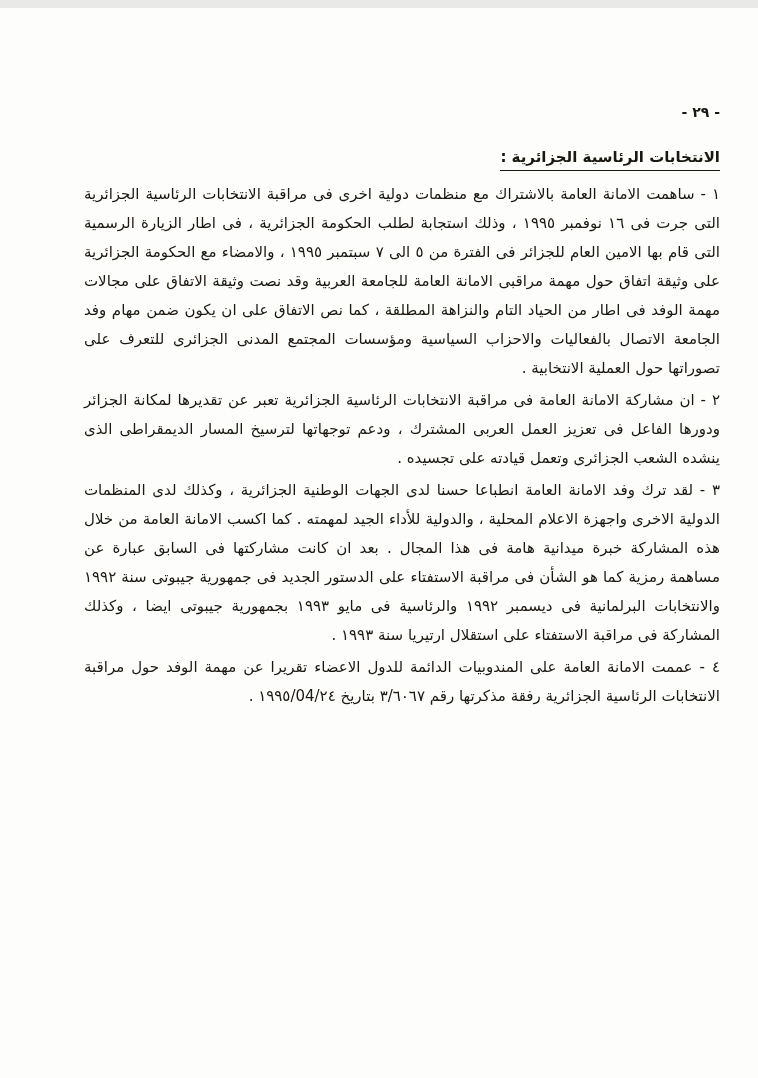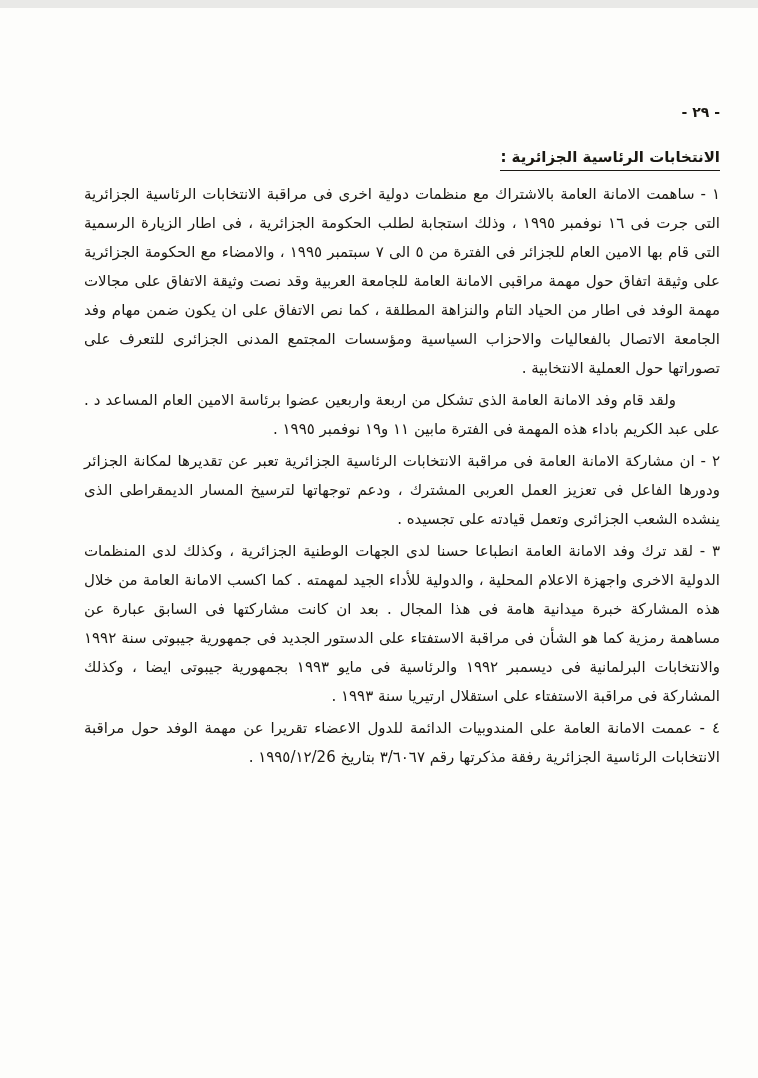--- a/index.html
+++ b/index.html
@@ -62,30 +62,29 @@
 
   <p class="heading">
     <span class="heading-text">الانتخابات الرئاسية الجزائرية :</span>
   </p>
 
   <p class="block">
     <span class="num">١ -</span>
     <span>ساهمت الامانة العامة بالاشتراك مع منظمات دولية اخرى فى مراقبة الانتخابات الرئاسية الجزائرية التى جرت فى ١٦ نوفمبر ١٩٩٥ ، وذلك استجابة لطلب الحكومة الجزائرية ، فى اطار الزيارة الرسمية التى قام بها الامين العام للجزائر فى الفترة من ٥ الى ٧ سبتمبر ١٩٩٥ ، والامضاء مع الحكومة الجزائرية على وثيقة اتفاق حول مهمة مراقبى الامانة العامة للجامعة العربية وقد نصت وثيقة الاتفاق على مجالات مهمة الوفد فى اطار من الحياد التام والنزاهة المطلقة ، كما نص الاتفاق على ان يكون ضمن مهام وفد الجامعة الاتصال بالفعاليات والاحزاب السياسية ومؤسسات المجتمع المدنى الجزائرى للتعرف على تصوراتها حول العملية الانتخابية .</span>
   </p>
 
-  <p class="block indent">ولقد قام وفد الامانة العامة الذى تشكل من اربعة واربعين عضوا برئاسة الامين العام المساعد د . على عبد الكريم باداء هذه المهمة فى الفترة مابين ١١ و١٩ نوفمبر ١٩٩٥ .</p>
 
   <p class="block">
     <span class="num">٢ -</span>
     <span>ان مشاركة الامانة العامة فى مراقبة الانتخابات الرئاسية الجزائرية تعبر عن تقديرها لمكانة الجزائر ودورها الفاعل فى تعزيز العمل العربى المشترك ، ودعم توجهاتها لترسيخ المسار الديمقراطى الذى ينشده الشعب الجزائرى وتعمل قيادته على تجسيده .</span>
   </p>
 
   <p class="block">
     <span class="num">٣ -</span>
     <span>لقد ترك وفد الامانة العامة انطباعا حسنا لدى الجهات الوطنية الجزائرية ، وكذلك لدى المنظمات الدولية الاخرى واجهزة الاعلام المحلية ، والدولية للأداء الجيد لمهمته . كما اكسب الامانة العامة من خلال هذه المشاركة خبرة ميدانية هامة فى هذا المجال . بعد ان كانت مشاركتها فى السابق عبارة عن مساهمة رمزية كما هو الشأن فى مراقبة الاستفتاء على الدستور الجديد فى جمهورية جيبوتى سنة ١٩٩٢ والانتخابات البرلمانية فى ديسمبر ١٩٩٢ والرئاسية فى مايو ١٩٩٣ بجمهورية جيبوتى ايضا ، وكذلك المشاركة فى مراقبة الاستفتاء على استقلال ارتيريا سنة ١٩٩٣ .</span>
   </p>
 
   <p class="block">
     <span class="num">٤ -</span>
-    <span>عممت الامانة العامة على المندوبيات الدائمة للدول الاعضاء تقريرا عن مهمة الوفد حول مراقبة الانتخابات الرئاسية الجزائرية رفقة مذكرتها رقم ٣/٦٠٦٧ بتاريخ ١٩٩٥/١٢/26 .</span>
+    <span>عممت الامانة العامة على المندوبيات الدائمة للدول الاعضاء تقريرا عن مهمة الوفد حول مراقبة الانتخابات الرئاسية الجزائرية رفقة مذكرتها رقم ٣/٦٠٦٧ بتاريخ ١٩٩٥/04/٢٤ .</span>
   </p>
 
 </div>
 
 </body></html>

